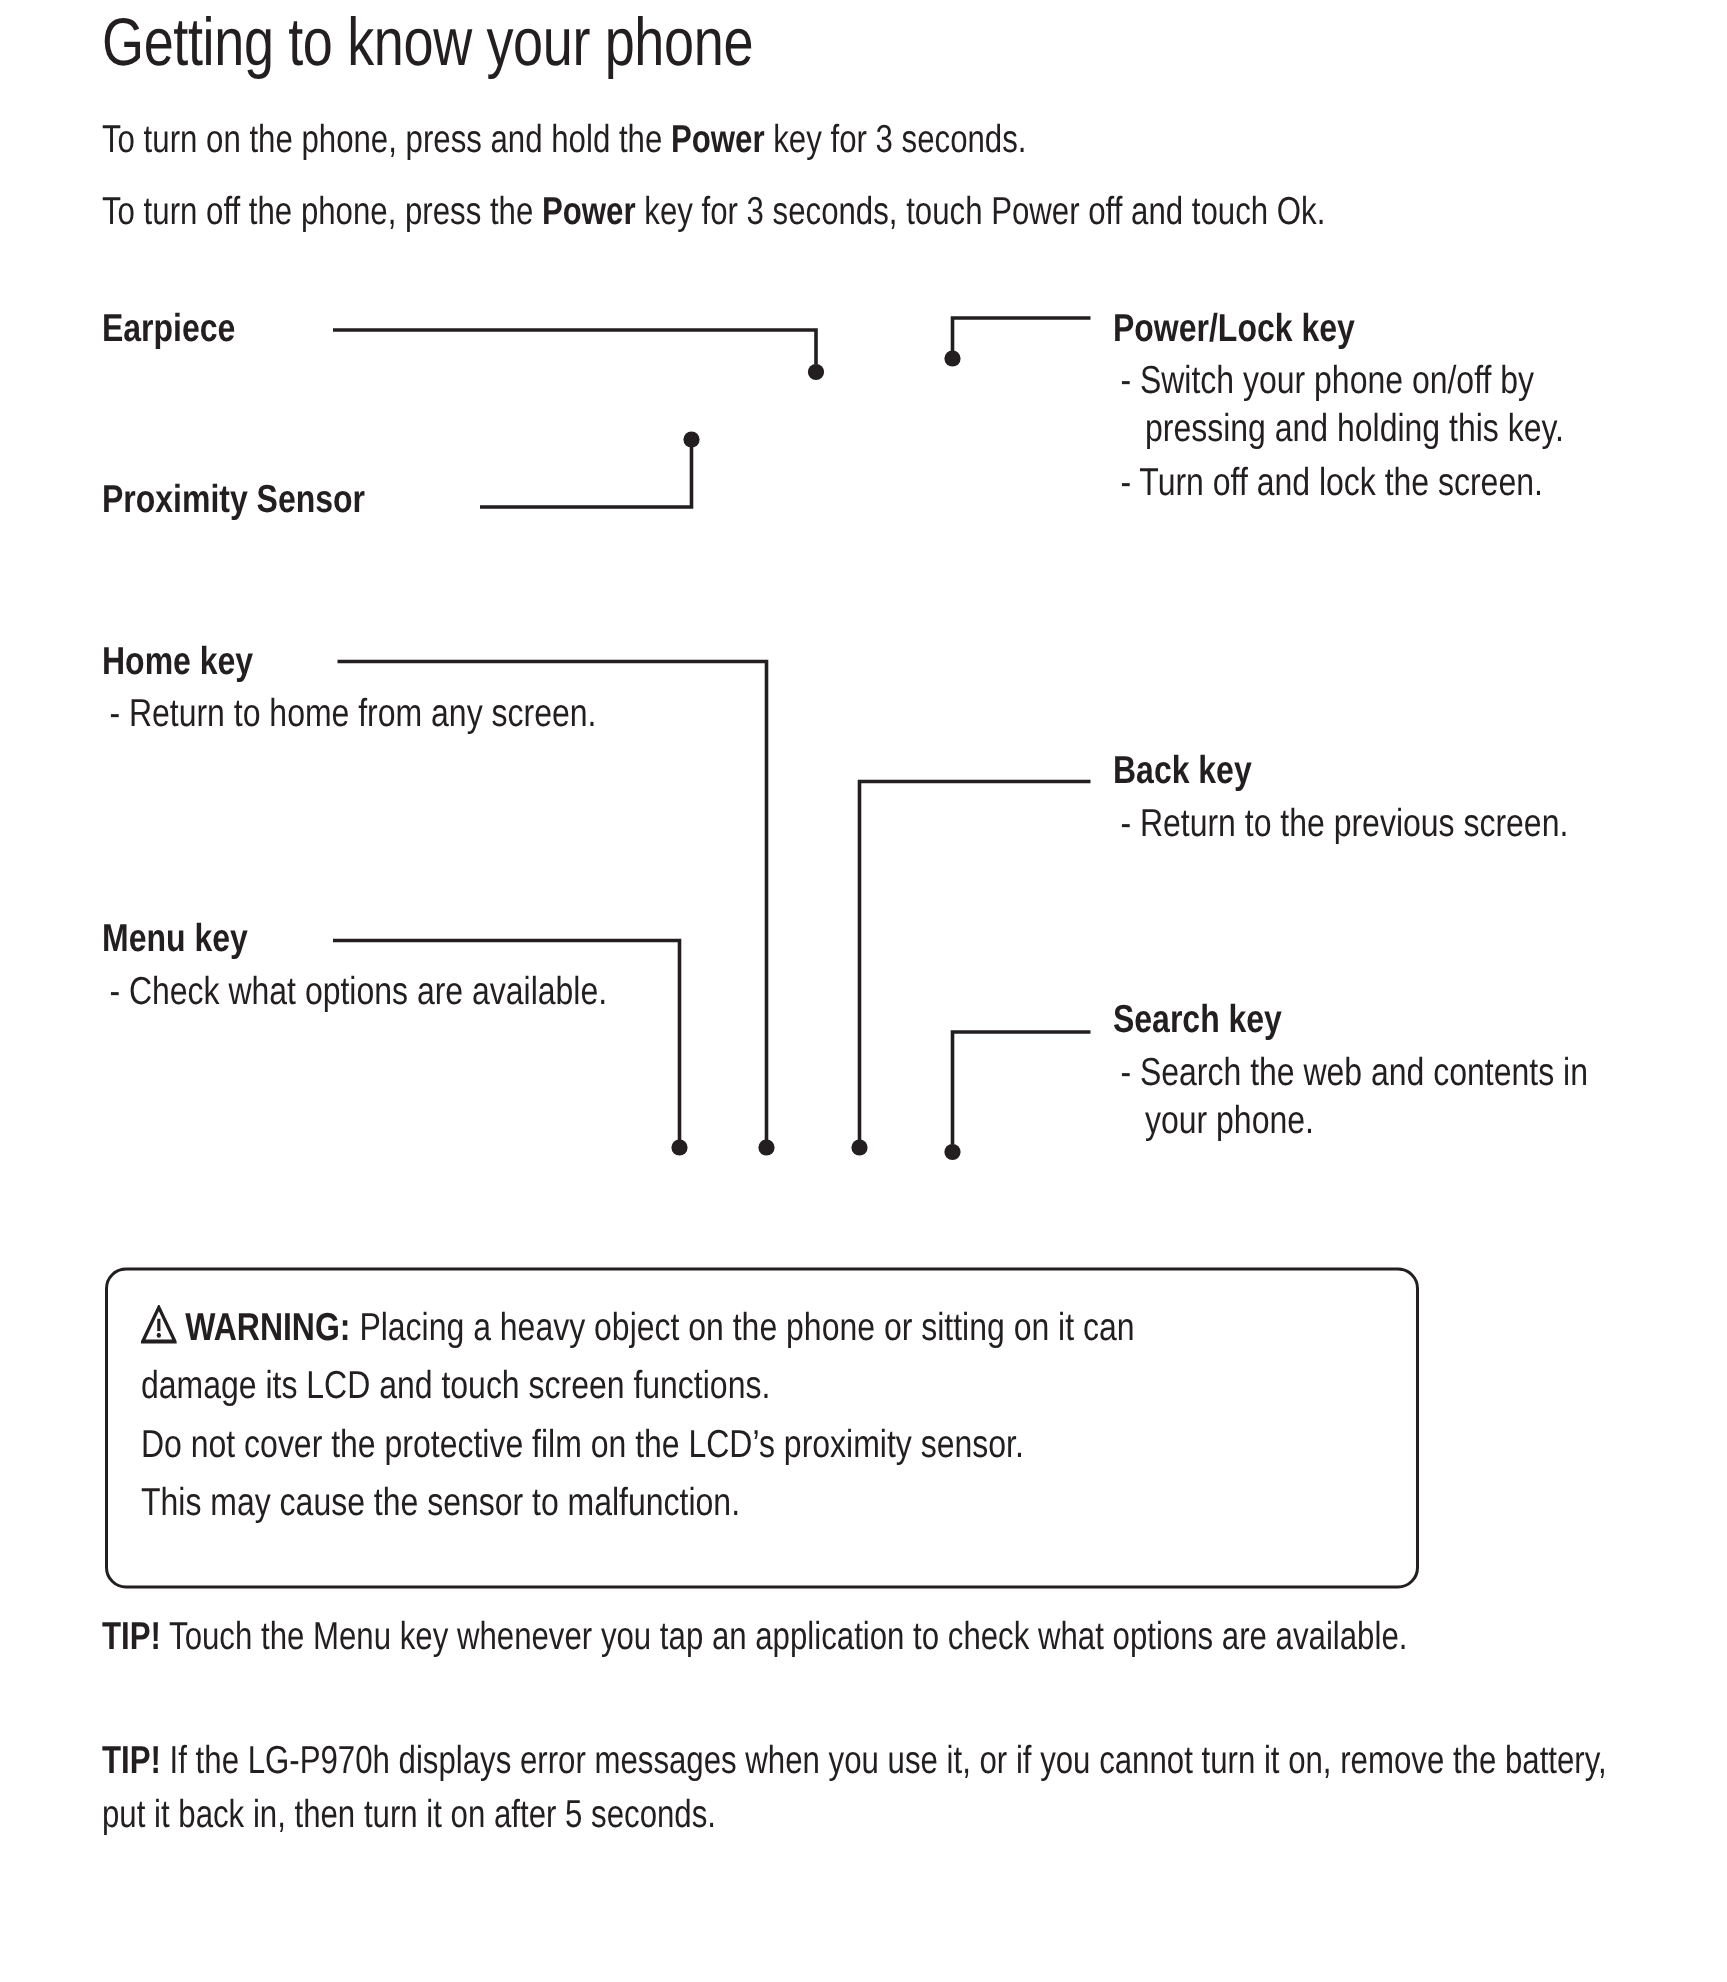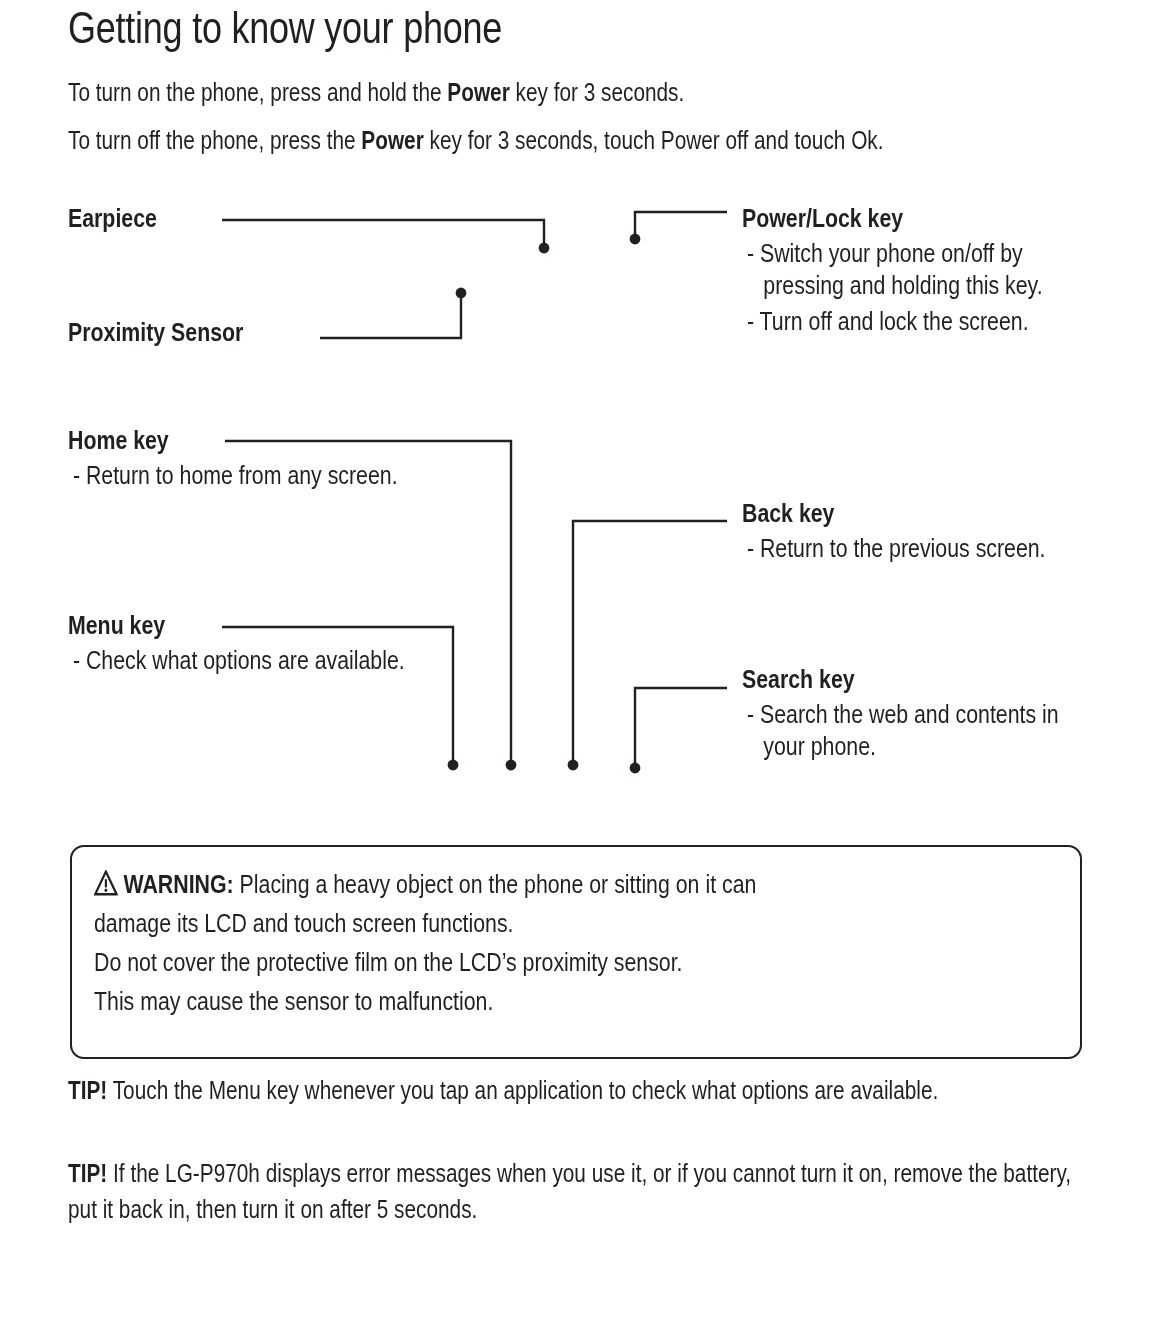--- a/index.html
+++ b/index.html
@@ -86,21 +86,21 @@
     width: 1151px;
     height: 1321px;
     pointer-events: none;
   }
 
   
   #warning-box {
     position: absolute;
     left: 70px;
     top: 845px;
-    width: 1012px;
+    width: 876px;
     height: 214px;
     border: 2.2px solid #231f20;
     border-radius: 14px;
     box-sizing: border-box;
   }
   #warning-inner {
     position: absolute;
     left: 22px;
     top: 18px;
     width: 1190px;

